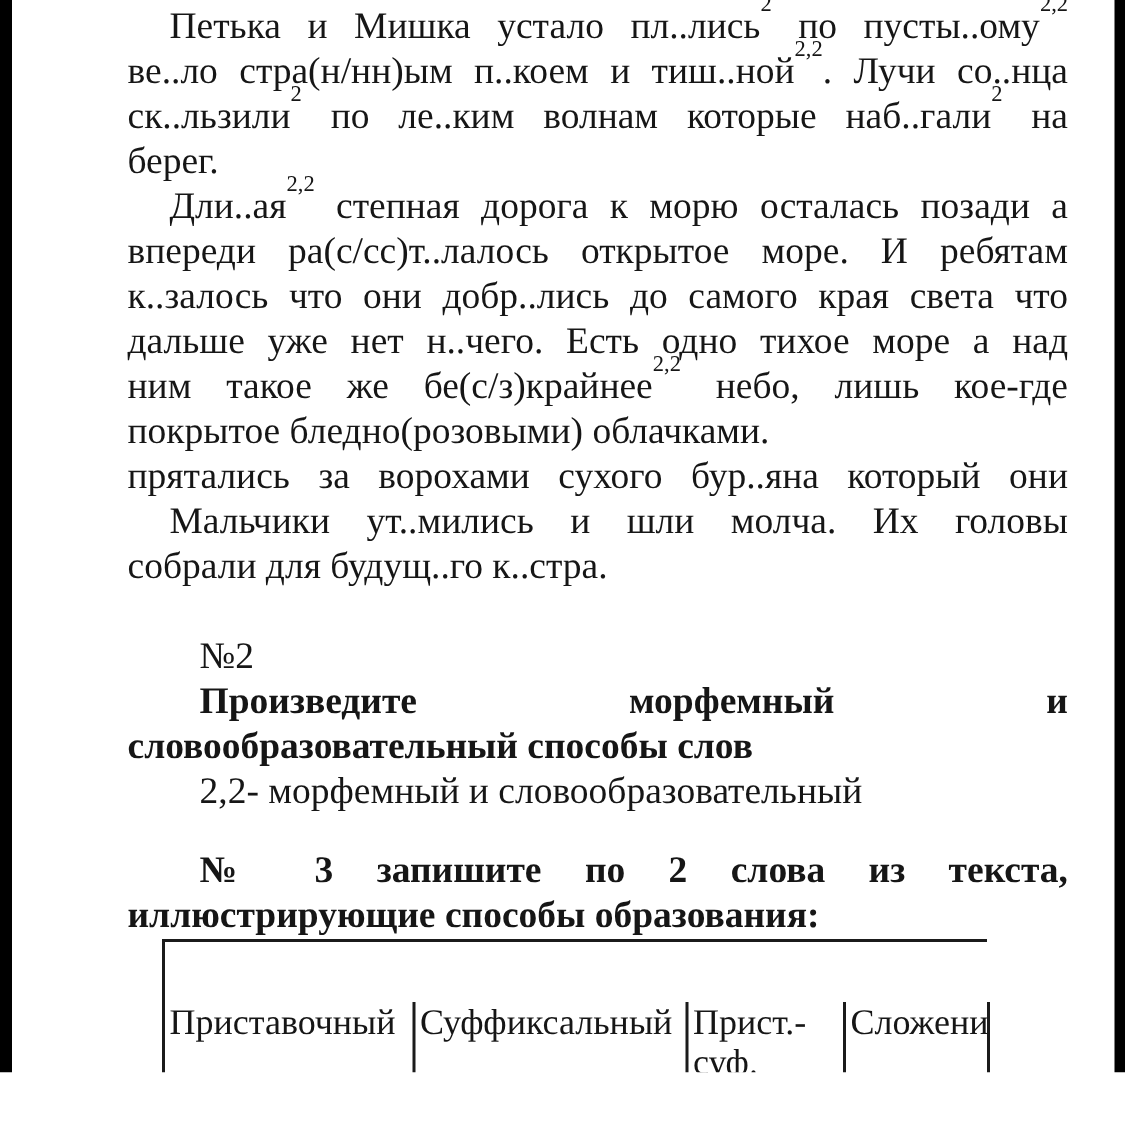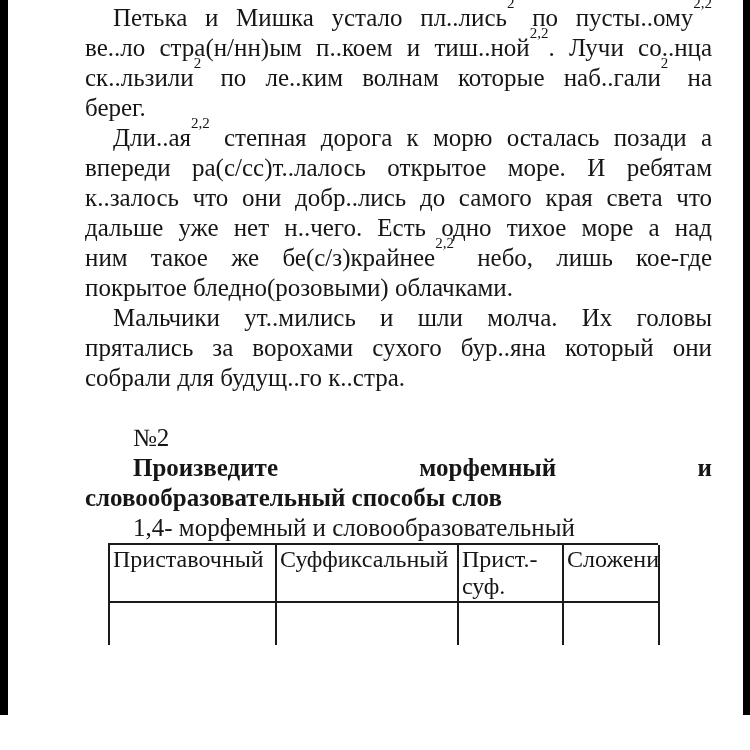--- a/index.html
+++ b/index.html
@@ -43,20 +43,21 @@
     margin-left: 23px;
     margin-top: 0px;
     width: 550px;
     box-sizing: border-box;
     border-left: 2px solid #1b1b1b;
     border-top: 2px solid #1b1b1b;
   }
   .t-row {
     display: grid;
     grid-template-columns: 167px 182px 105px 96px;
+    margin-top: 40px;
   }
   .t-cell {
     box-sizing: border-box;
     border-right: 2px solid #1b1b1b;
     border-bottom: 2px solid #1b1b1b;
     min-height: 57px;
     padding: 1px 1px 1px 3px;
     font-size: 24px;
     line-height: 27px;
     text-align: left;
@@ -79,33 +80,37 @@
       </div>
       <div class="para ">
         <div class="line ind">Дли..ая<sup class="marker">2,2</sup> степная дорога к морю осталась позади а</div>
         <div class="line">впереди ра(с/сс)т..лалось открытое море. И ребятам</div>
         <div class="line">к..залось что они добр..лись до самого края света что</div>
         <div class="line">дальше уже нет н..чего. Есть одно тихое море а над</div>
         <div class="line">ним такое же бе(с/з)крайнее<sup class="marker">2,2</sup> небо, лишь кое-где</div>
         <div class="line no-just">покрытое бледно(розовыми) облачками.</div>
       </div>
       <div class="para ">
+        <div class="line">прятались за ворохами сухого бур..яна который они</div>
         <div class="line ind">Мальчики ут..мились и шли молча. Их головы</div>
-        <div class="line">прятались за ворохами сухого бур..яна который они</div>
         <div class="line no-just">собрали для будущ..го к..стра.</div>
       </div>
       <div class="para  gap-line">
         <div class="line ind-lg no-just">№2</div>
       </div>
       <div class="para bold">
         <div class="line ind-lg">Произведите морфемный и</div>
         <div class="line no-just">словообразовательный способы слов</div>
       </div>
       <div class="para ">
-        <div class="line ind-lg no-just">1,4- морфемный и словообразовательный</div>
+        <div class="line ind-lg no-just">2,2- морфемный и словообразовательный</div>
+      </div>
+      <div class="para bold gap-small">
+        <div class="line ind-lg">№ 3 запишите по 2 слова из текста,</div>
+        <div class="line no-just">иллюстрирующие способы образования:</div>
       </div>
       <div class="word-table">
         <div class="t-row">
           <div class="t-cell">Приставочный</div>
           <div class="t-cell">Суффиксальный</div>
           <div class="t-cell">Прист.-суф.</div>
           <div class="t-cell">Сложение</div>
         </div>
         <div class="t-row partial">
           <div class="t-cell"></div>

